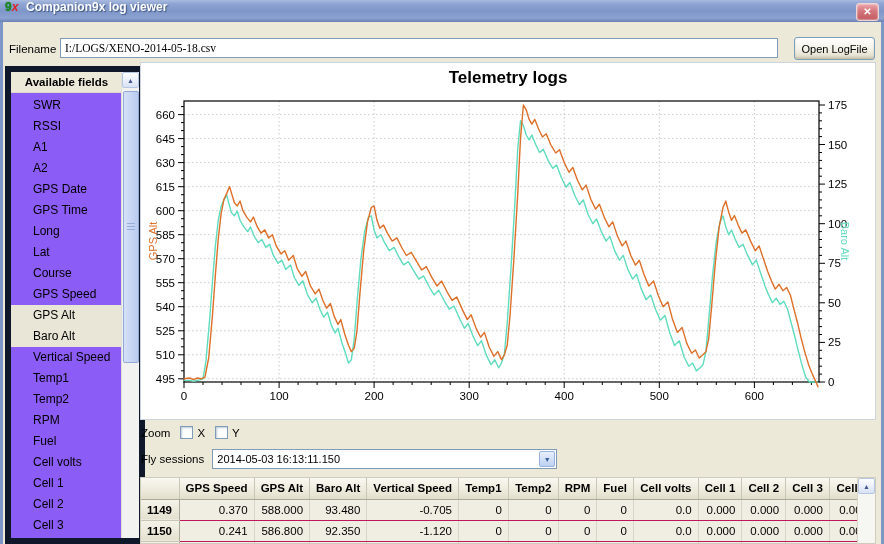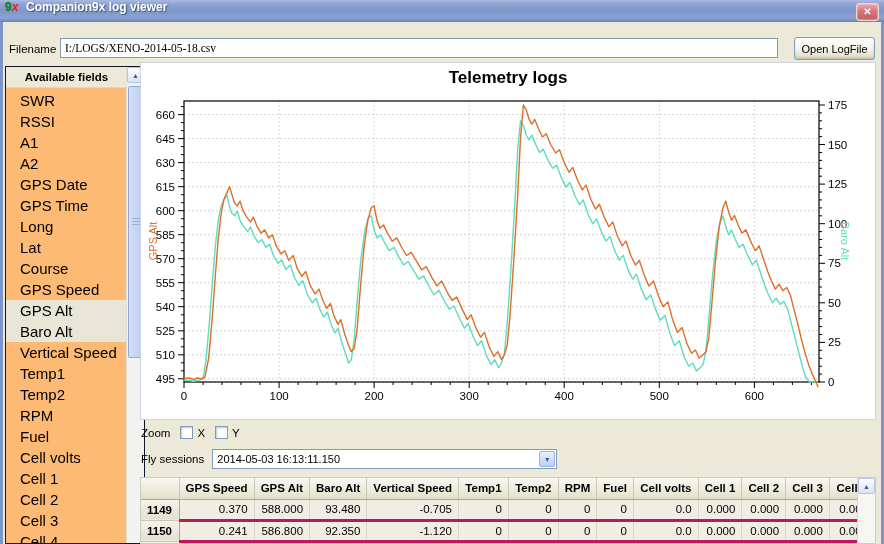--- a/index.html
+++ b/index.html
@@ -25,26 +25,26 @@
 
   
   .file-label{position:absolute;left:9px;top:21px;font-size:11.5px;}
   .filename{position:absolute;left:60px;top:16px;width:718px;height:20px;border:1px solid #7f9db9;
     font-size:11.5px;padding:1px 4px;box-sizing:border-box;font-family:Liberation Serif, serif;background:#fff;}
   .xp-btn{position:absolute;left:794px;top:15px;width:81px;height:23px;border:1px solid #7b9ebd;border-radius:3px;
     background:linear-gradient(180deg,#ffffff,#f3f1e6 55%,#dfdbc8);font-size:11px;
     font-family:"Liberation Sans",sans-serif;box-shadow:inset 0 -2px 2px rgba(150,140,110,.3);}
 
   
-  .sidebar{position:absolute;left:5px;top:44px;width:140px;height:478px;border:1px solid #0f172a;
-    background:#fdba74;box-sizing:border-box;overflow:hidden;}
+  .sidebar{position:absolute;left:5px;top:44px;width:140px;height:478px;border:6px solid #0f172a;
+    background:#8b5cf6;box-sizing:border-box;overflow:hidden;}
   .sb-header{position:absolute;left:0;top:0;right:17px;height:20px;background:#ece9d8;
     font-weight:bold;font-size:11.5px;line-height:20px;text-align:center;border-bottom:1px solid #dcd8c8;}
   #field-list{position:absolute;left:0;top:21px;right:17px;bottom:0;margin:0;padding:2px 0 0 0;list-style:none;}
-  .field-item{height:21px;line-height:21px;padding-left:14px;font-size:15px;white-space:nowrap;}
+  .field-item{height:21px;line-height:21px;padding-left:22px;font-size:12px;white-space:nowrap;}
   .field-item.selected{background:#e9e6d7;}
   .sb-scroll{position:absolute;top:0;right:0;width:17px;bottom:0;background:#f2f3f0;border-left:1px solid #e0e0d8;}
   .sb-up{height:16px;border:1px solid #b5c6e4;border-radius:2px;background:linear-gradient(180deg,#fdfdfe,#d9e2f4);
     color:#44578c;font-size:7px;text-align:center;line-height:15px;box-sizing:border-box;}
   .sb-thumb{position:absolute;left:1px;top:19px;width:14px;height:270px;border:1px solid #93a9d8;border-radius:2px;
     background:linear-gradient(90deg,#d6e0f8,#b9cbf0);}
   .sb-thumb::after{content:"";position:absolute;left:3px;right:3px;top:50%;margin-top:-4px;height:7px;
     background:repeating-linear-gradient(180deg,#97aedb 0 1px,transparent 1px 3px);}
 
   
@@ -72,21 +72,21 @@
     text-align:center;line-height:15px;box-sizing:border-box;}
 
   
   .table-wrap{position:absolute;left:140px;top:455px;width:736px;height:67px;overflow:hidden;
     background:#f0eee2;border:1px solid #cfccbd;box-sizing:border-box;}
   #log-table{border-collapse:collapse;table-layout:fixed;}
   #log-table th,#log-table td{height:21px;padding:0 6px;box-sizing:border-box;overflow:hidden;
     white-space:nowrap;font-size:11.5px;}
   #log-table thead th{background:linear-gradient(180deg,#f9f8f1,#edeadb 60%,#e1decb);
     border-right:1px solid #c9c6b6;border-bottom:1px solid #aca899;font-weight:bold;text-align:center;}
-  #log-table tbody td{background:#f0eee2;border-right:1px solid #d8d5c6;border-bottom:3px solid #be185d;text-align:right;}
+  #log-table tbody td{background:#f0eee2;border-right:1px solid #d8d5c6;border-bottom:1px solid #be185d;text-align:right;}
   #log-table tbody th{background:linear-gradient(180deg,#f5f3e9,#e3e0cf);
     border-right:1px solid #aca899;border-bottom:1px solid #c9c6b6;font-weight:bold;text-align:left;}
   .tb-scroll{position:absolute;top:0;right:0;width:17px;bottom:0;background:#f6f6f2;border-left:1px solid #d8d5c6;}
 </style>
 </head>
 <body>
 
 <div class="window">
   <div class="titlebar">
     <span class="app-icon"><span class="nine">9</span><span class="ex">x</span></span>

